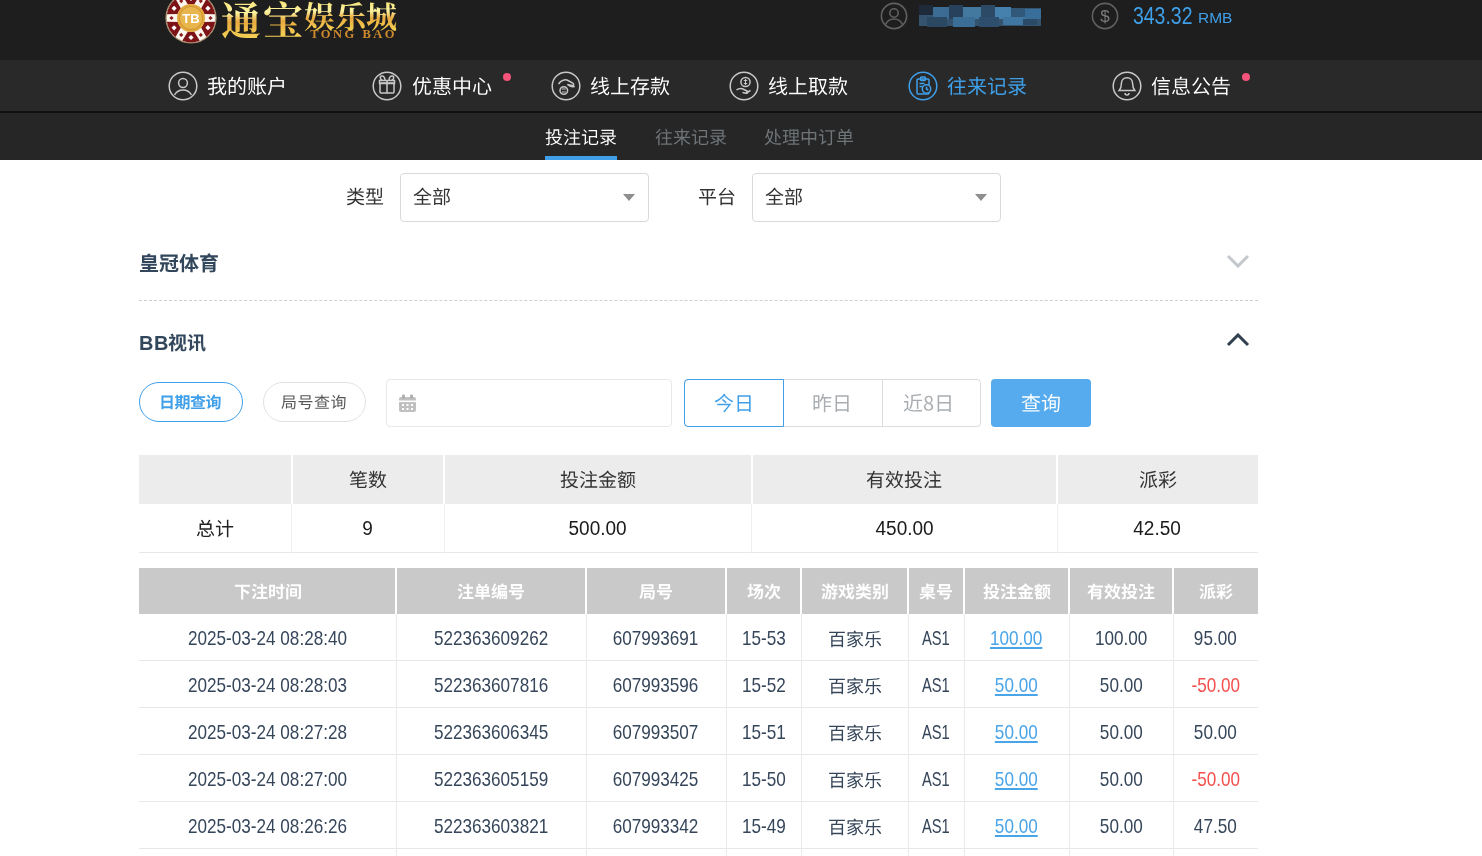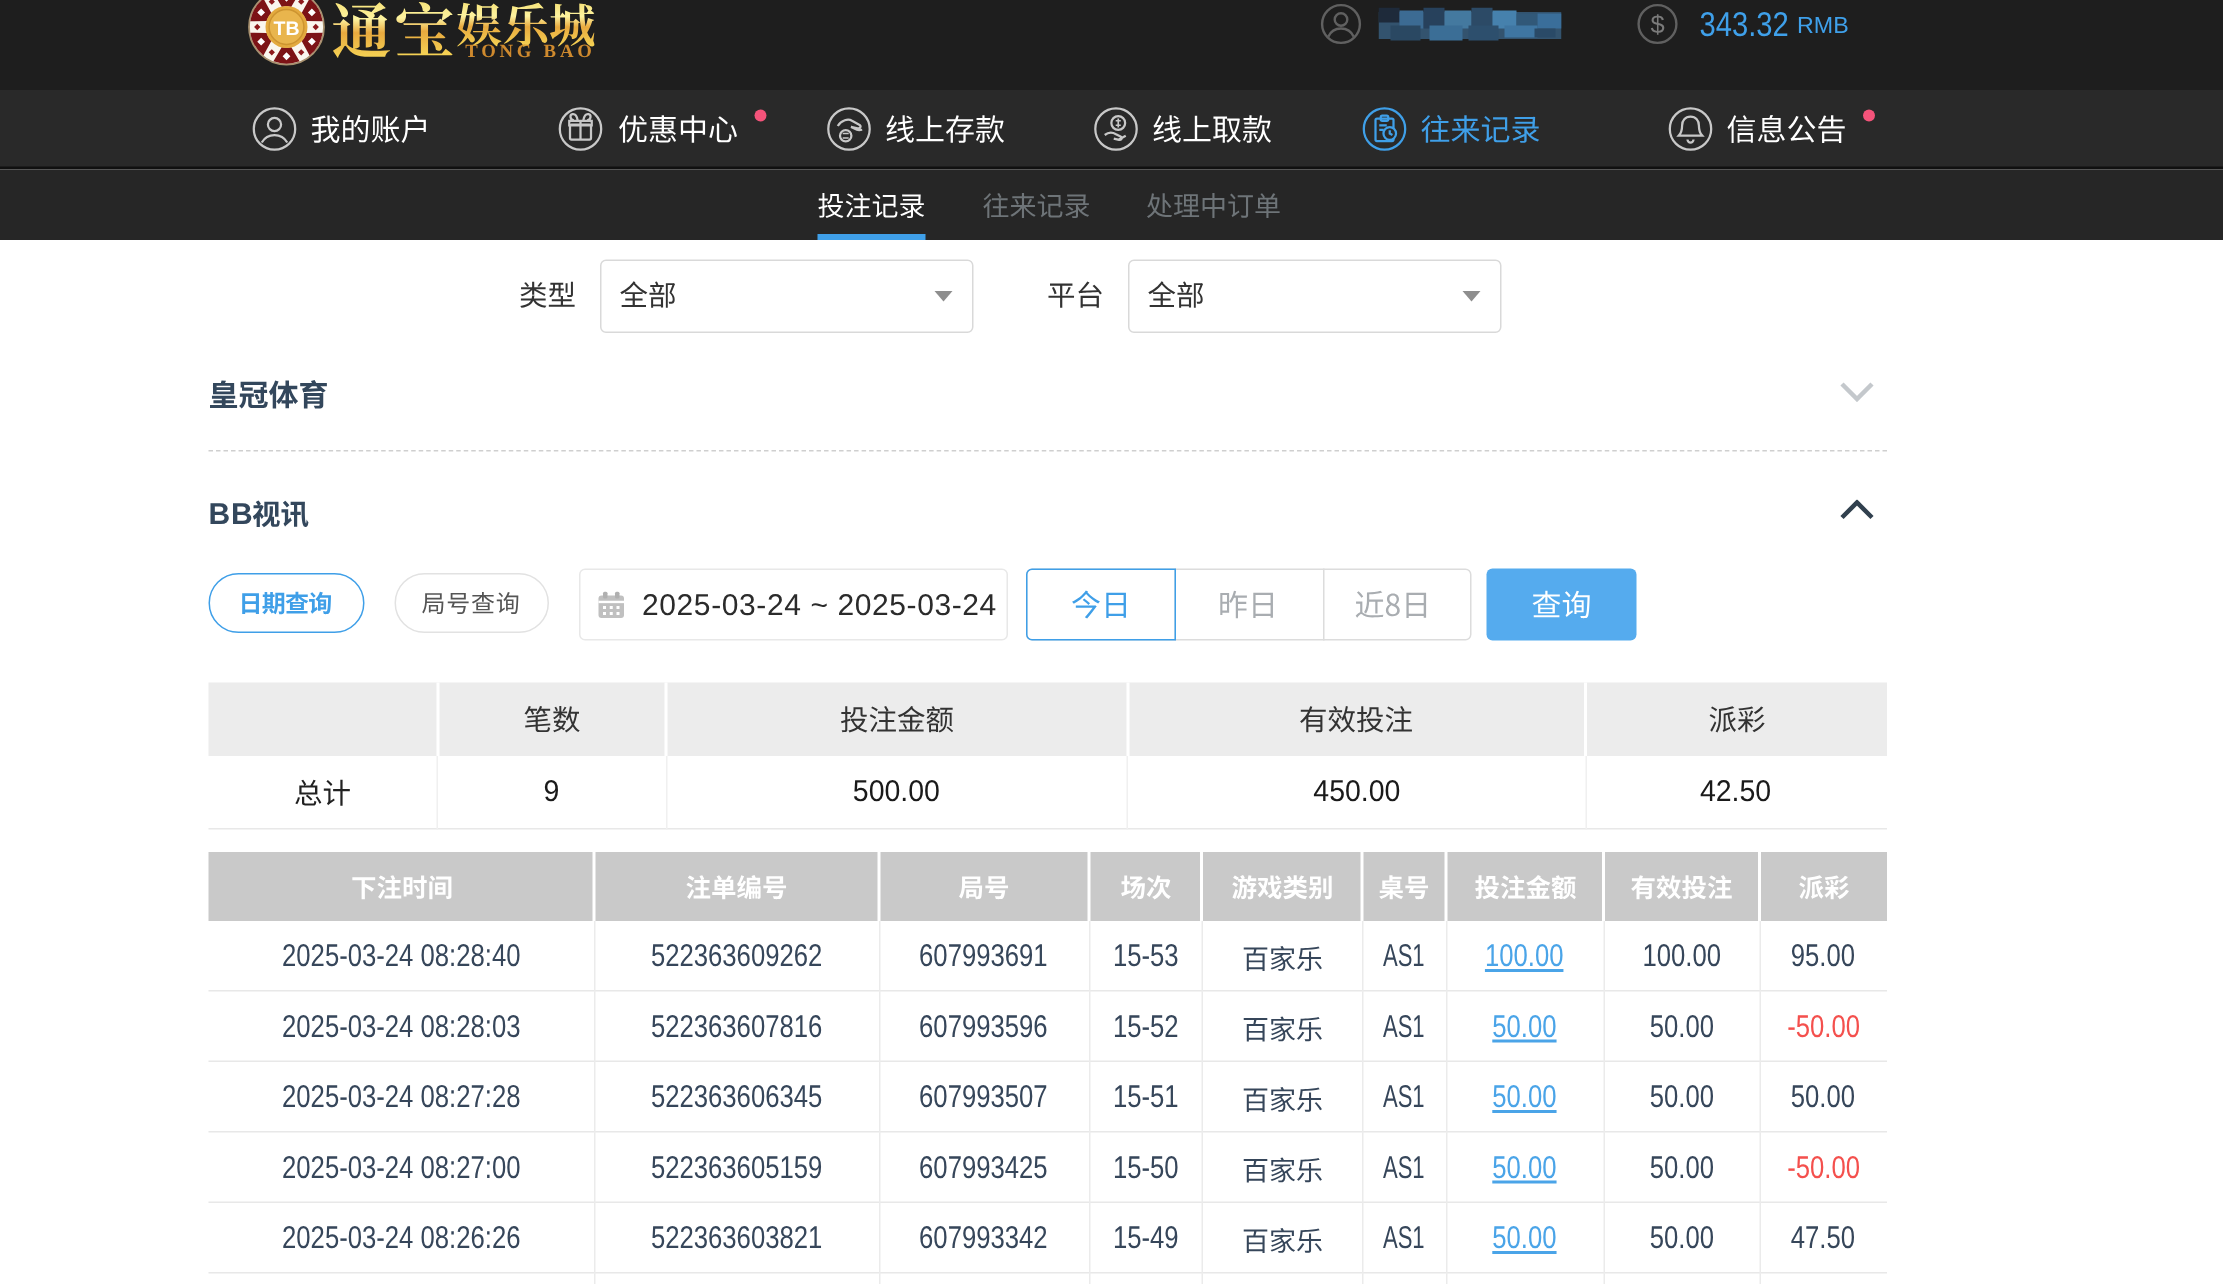--- a/index.html
+++ b/index.html
@@ -361,21 +361,20 @@
 <g fill="#fff">
         <rect x="1" y="6.5" width="17" height="1.6"></rect>
         <rect x="4" y="10" width="2" height="2"></rect>
         <rect x="8.5" y="10" width="2" height="2"></rect>
         <rect x="13" y="10" width="2" height="2"></rect>
         <rect x="4" y="14" width="2" height="2"></rect>
         <rect x="8.5" y="14" width="2" height="2"></rect>
         <rect x="13" y="14" width="2" height="2"></rect>
       </g>
 </svg>
-    <div class="abs" style="left:428px;top:392.5px;font-size:20px;color:#2b2b2b;letter-spacing:0.4px">2025-03-24 ~ 2025-03-24</div>
     <div class="abs" style="left:684px;top:379px;width:297px;height:48px;border:1px solid #dcdcdc;border-radius:4px"></div>
     <div class="abs" style="left:783px;top:379px;width:1px;height:48px;background:#dcdcdc"></div>
     <div class="abs" style="left:882px;top:379px;width:1px;height:48px;background:#dcdcdc"></div>
     <div class="abs" style="left:684px;top:379px;width:100px;height:48px;border:1px solid #3f9fe8;border-radius:4px 0 0 4px"></div>
     <svg class="" style="position:absolute;left:713.5px;top:393px;display:block" width="40" height="20" viewBox="0 -880 2000 1000">
       <g transform="scale(1,-1)" fill="#3f9fe8">
         <use href="#gr4eca" x="0"></use>
         <use href="#gr65e5" x="1000"></use>
       </g>
     </svg>

